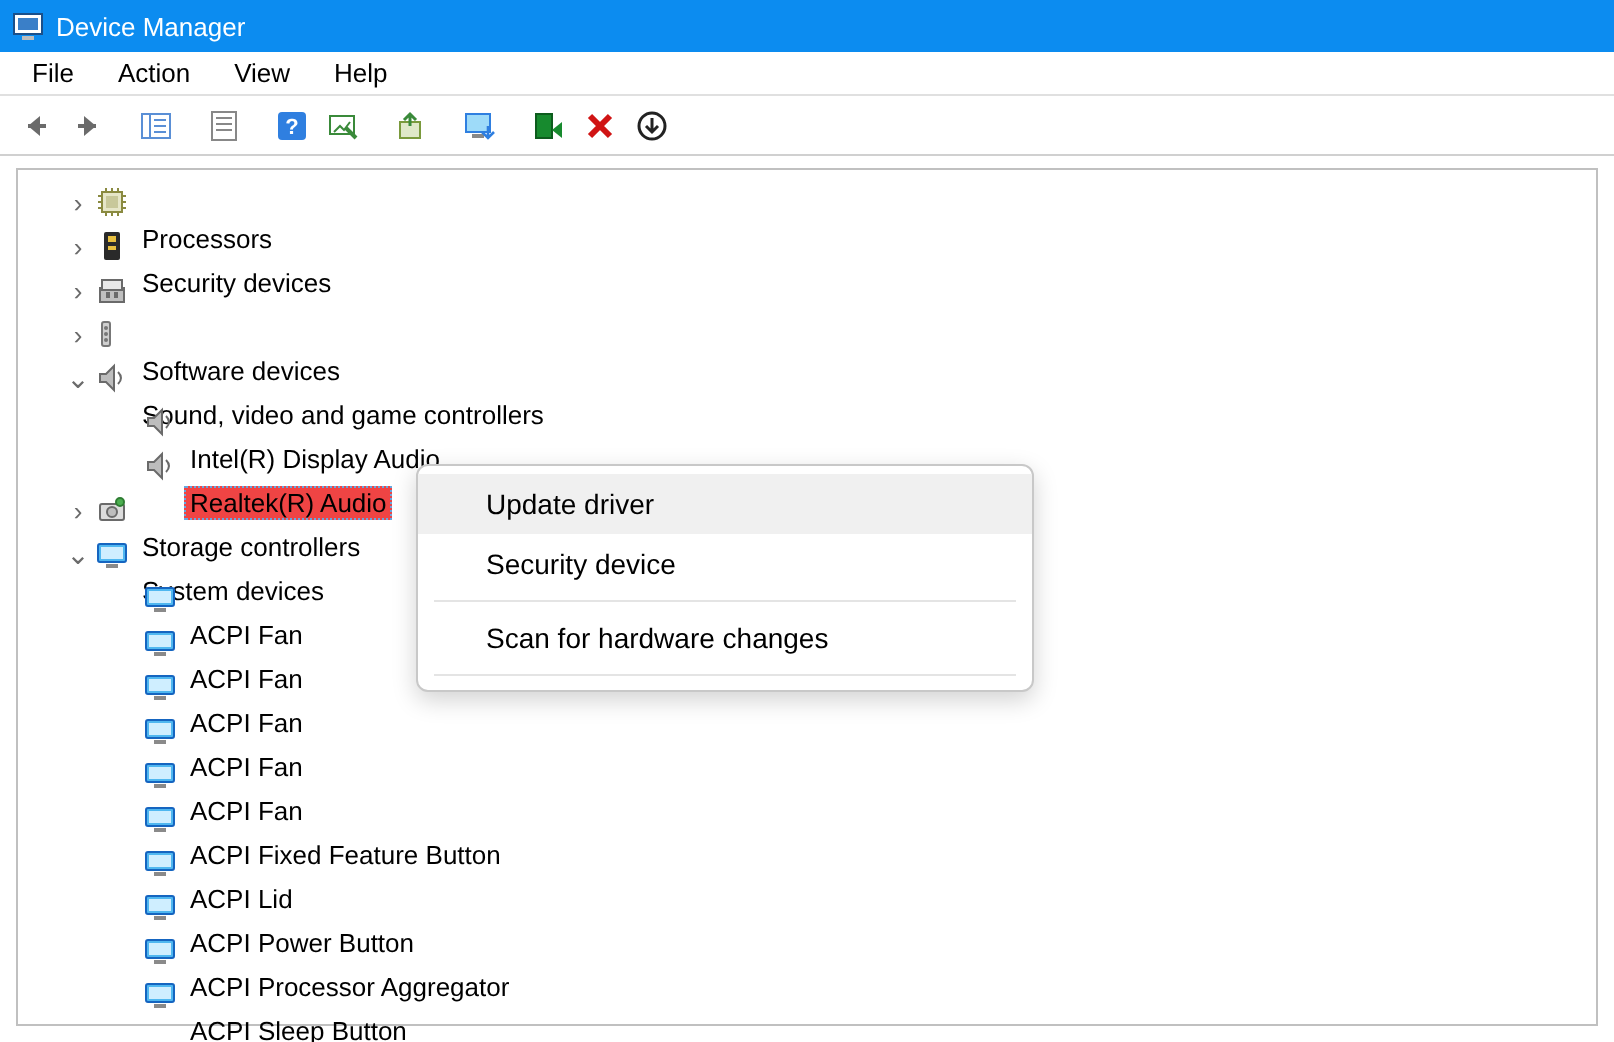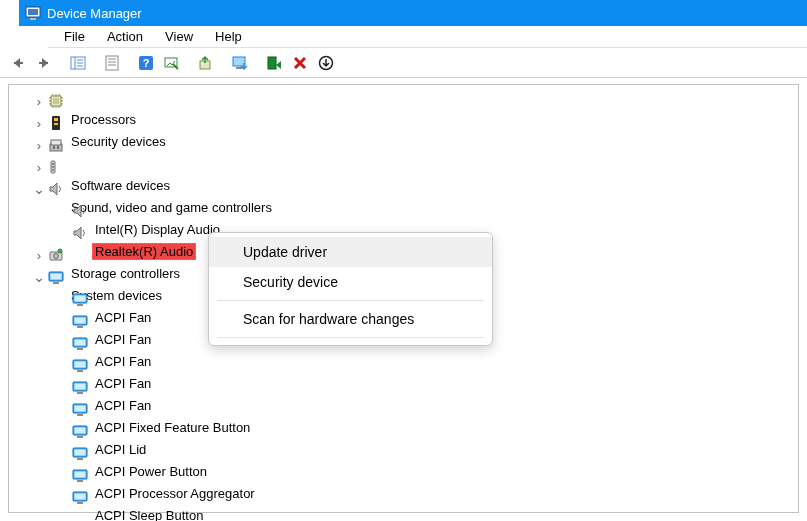--- a/index.html
+++ b/index.html
@@ -1,42 +1,42 @@
 <!DOCTYPE html>
 <html><head>
 <meta charset="utf-8">
 <style>
 * { margin:0; padding:0; box-sizing:border-box; }
 body { font-family:"Segoe UI",Tahoma,sans-serif; font-size:13px; background:#fff; color:#000; width:807px; height:521px; overflow:hidden; }
 
-.titlebar { background:#0c8cf0; color:#fff; height:26px; display:flex; align-items:center; padding:0 6px; gap:6px;margin-left:19px; }
+.titlebar { background:#0c8cf0; color:#fff; height:26px; display:flex; align-items:center; padding:0 6px; gap:6px; }
 .title-icon { width:16px; height:16px; display:inline-flex; align-items:center; justify-content:center; }
 .title-text { font-size:13px; }
 
-.menubar { height:22px; display:flex; align-items:center; padding:0 6px; gap:2px; border-bottom:1px solid #e0e0e0;margin-left:48px; }
+.menubar { height:22px; display:flex; align-items:center; padding:0 6px; gap:2px; border-bottom:1px solid #e0e0e0; }
 .menu-item { padding:2px 10px; cursor:default; }
 
 .toolbar { height:30px; display:flex; align-items:center; padding:0 6px; gap:2px; border-bottom:1px solid #d0d0d0; }
 .tbtn { width:24px; height:24px; display:inline-flex; align-items:center; justify-content:center; border:1px solid transparent; }
 .tool-sep { width:6px; }
 
 .tree-wrap { position:relative; padding:8px 10px; height:calc(521px - 26px - 22px - 30px); overflow:hidden; }
 .tree-border { position:absolute; inset:6px 8px 8px 8px; border:1px solid #c0c0c0; }
 .tree { position:relative; padding:4px 0 0 2px; }
 
 .node { display:flex; align-items:center; height:22px; padding-left:4px; }
 .twisty { width:14px; text-align:center; color:#6b6b6b; font-size:10px; cursor:default; user-select:none; }
 .node .icon { width:16px; height:16px; margin:0 4px 0 2px; display:inline-flex; align-items:center; justify-content:center; }
 .node .label { padding:1px 3px; white-space:nowrap;margin-top:36px; }
 .node.selected .label { background:#ef4444; border:1px dotted #66a8e0; padding:0 2px; }
 
 .ind0 { padding-left:20px; }
 .ind1 { padding-left:44px; }
 
-.ctx { position:absolute; background:#fff; border:1px solid #c8c8c8; border-radius:6px; box-shadow:0 4px 12px rgba(0,0,0,.18); padding:4px 0; width:285px; }
+.ctx { position:absolute; background:#fff; border:1px solid #c8c8c8; border-radius:6px; box-shadow:0 4px 12px rgba(0,0,0,.18); padding:4px 0; width:309px; }
 .ctx-item { padding:7px 14px 7px 34px; font-size:14px; cursor:default; }
 .ctx-item:hover, .ctx-item.hov { background:#f0f0f0; }
 .ctx-item.bold { font-weight:600; }
 .ctx-sep { height:1px; background:#e4e4e4; margin:3px 8px; }
 </style>
 </head>
 <body>
 
 <div class="titlebar">
   <span class="title-icon">

